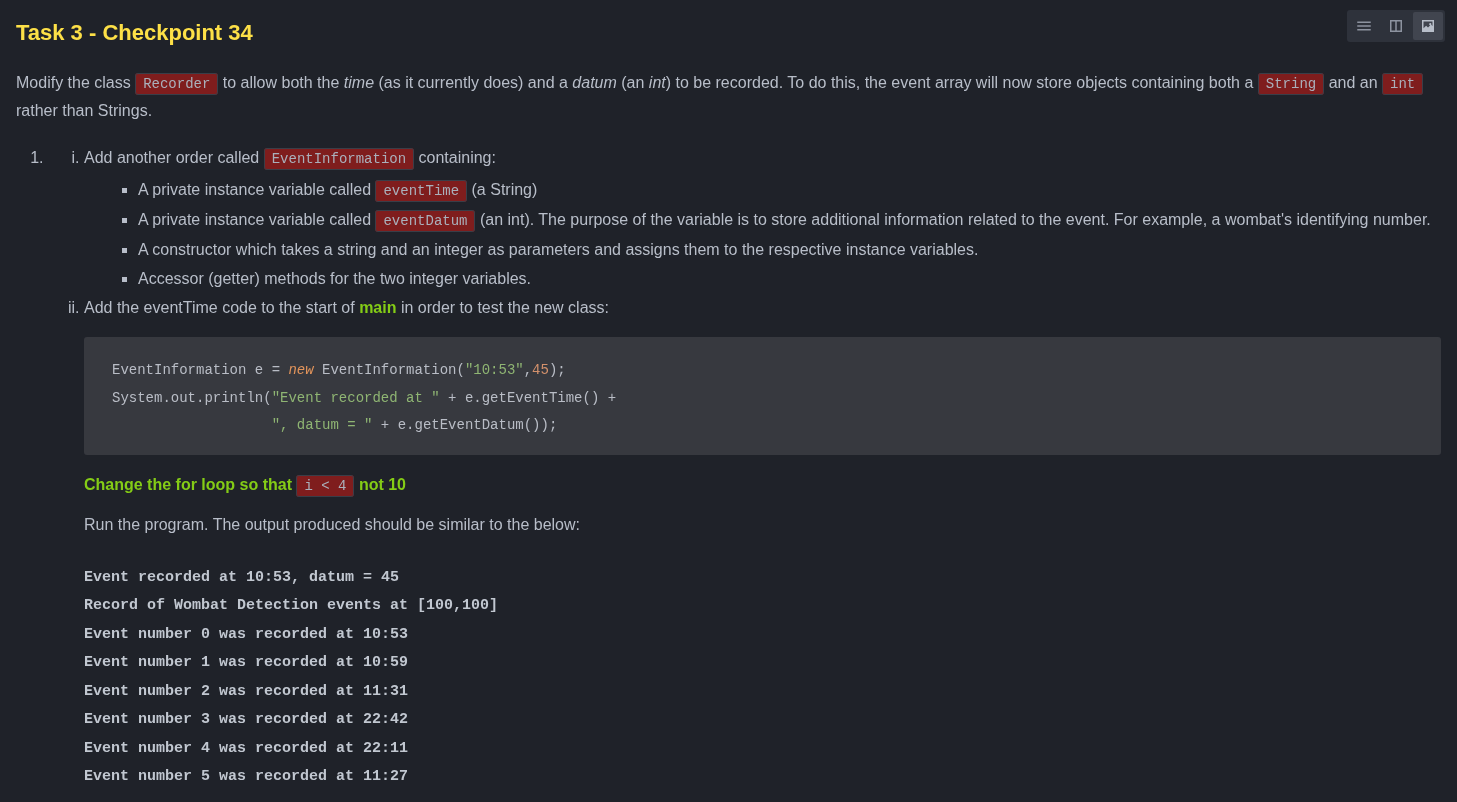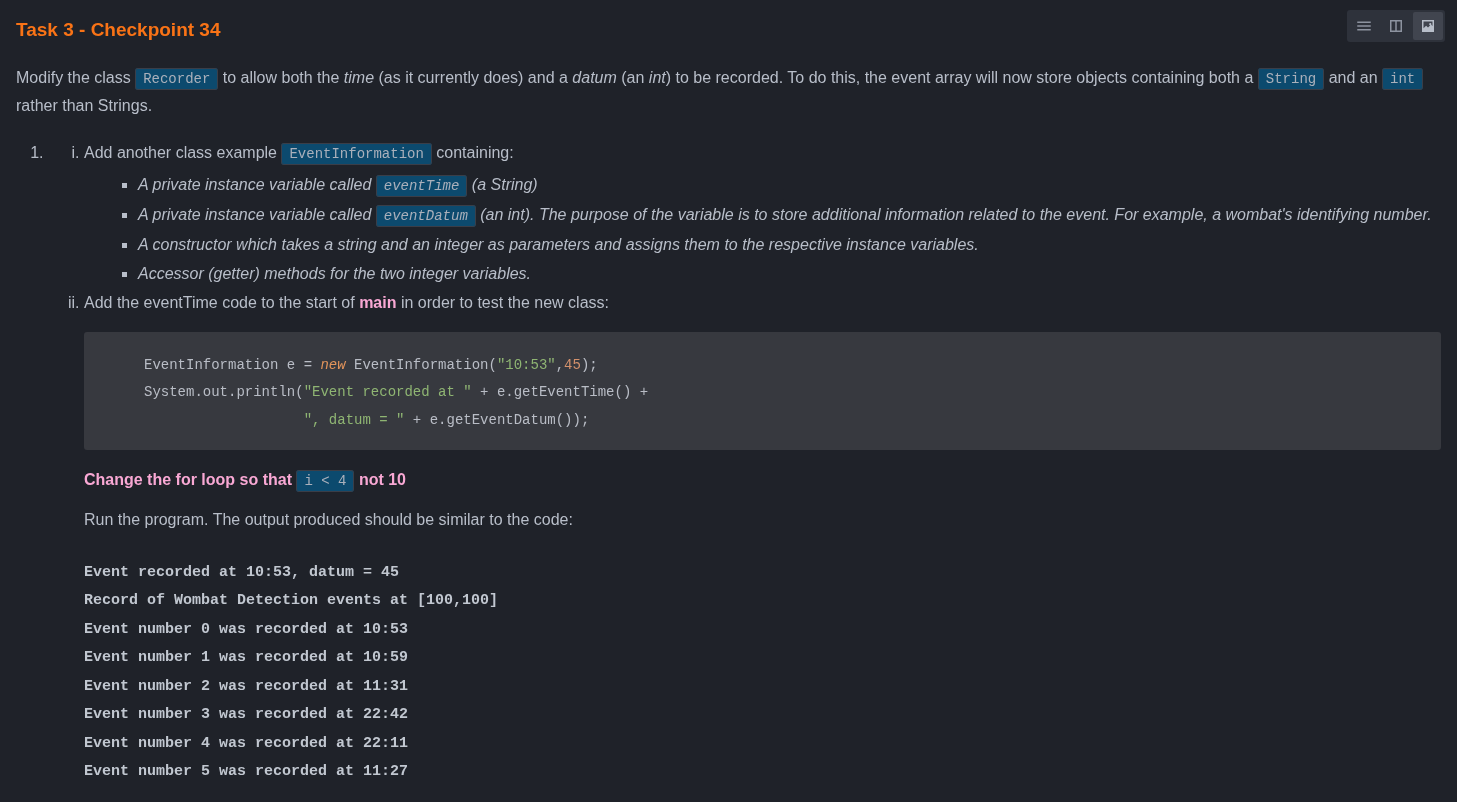--- a/index.html
+++ b/index.html
@@ -6,22 +6,22 @@
   body {
     margin: 0;
     background: #1f2229;
     color: #b8bec9;
     font-family: -apple-system, BlinkMacSystemFont, "Segoe UI", Helvetica, Arial, sans-serif;
     font-size: 16px;
     line-height: 1.7;
     padding: 8px 16px 24px 16px;
   }
   h2.title {
-    color: #f97316;
-    font-size: 19px;
+    color: #fde047;
+    font-size: 22px;
     font-weight: 700;
     margin: 6px 0 18px 0;
   }
   .toolbar {
     position: absolute;
     top: 10px;
     right: 12px;
     background: #2e323b;
     border-radius: 3px;
     display: flex;
@@ -37,51 +37,50 @@
     justify-content: center;
     color: #8d93a0;
   }
   .toolbar .btn.active {
     background: #41454f;
     color: #b8bec9;
   }
   .toolbar svg { width: 18px; height: 18px; }
   p.intro { margin: 0 0 20px 0; }
   code.inline {
-    background: #0c4a6e;
+    background: #7f1d1d;
     border: 1px solid #3a3e48;
     padding: 2px 7px;
     border-radius: 3px;
     font-family: "SFMono-Regular", Consolas, "Liberation Mono", Menlo, monospace;
     font-size: 14px;
     color: #aab0bb;
   }
   em.it { }
-  strong { font-weight: 700; color: #f9a8d4; }
+  strong { font-weight: 700; color: #84cc16; }
   ol.outer {
     list-style: decimal;
     padding-left: 32px;
     margin: 0;
   }
   ol.roman {
     list-style: lower-roman;
     padding-left: 36px;
     margin: 4px 0 0 0;
   }
   ul.sq {
     list-style: square;
     padding-left: 54px;
     margin: 4px 0 0 0;
-    font-style: italic;
   }
   ol.outer > li, ol.roman > li, ul.sq > li { margin: 2px 0; }
   pre.codeblock {
     background: #37393f;
     border-radius: 3px;
-    padding: 18px 60px;
+    padding: 18px 28px;
     margin: 16px 0;
     overflow-x: auto;
   }
   pre.codeblock code {
     font-family: "SFMono-Regular", Consolas, "Liberation Mono", Menlo, monospace;
     font-size: 14px;
     line-height: 1.55;
     color: #b9bdc6;
     white-space: pre;
   }
@@ -124,21 +123,21 @@
 <h2 class="title">Task 3 - Checkpoint 34</h2>
 
 <p class="intro">
   <span>Modify the class </span><code class="inline">Recorder</code><span> to allow both the </span><em class="it">time</em><span> (as it currently does) and a </span><em class="it">datum</em><span> (an </span><em class="it">int</em><span>) to be recorded. To do this, the event array will now store objects containing both a </span><code class="inline">String</code><span> and an </span><code class="inline">int</code><span> rather than Strings.</span>
 </p>
 
 <ol class="outer">
   <li>
     <ol class="roman">
       <li>
-        <span>Add another class example </span><code class="inline">EventInformation</code><span> containing:</span>
+        <span>Add another order called </span><code class="inline">EventInformation</code><span> containing:</span>
         <ul class="sq">
           <li>
             <span>A private instance variable called </span><code class="inline">eventTime</code><span> (a String)</span>
           </li>
           <li>
             <span>A private instance variable called </span><code class="inline">eventDatum</code><span> (an int). The purpose of the variable is to store additional information related to the event. For example, a wombat's identifying number.</span>
           </li>
           <li>A constructor which takes a string and an integer as parameters and assigns them to the respective instance variables.</li>
           <li>Accessor (getter) methods for the two integer variables.</li>
         </ul>
@@ -147,21 +146,21 @@
         <span>Add the eventTime code to the start of </span><strong>main</strong><span> in order to test the new class:</span>
 
         <div class="subblock">
           <pre class="codeblock"><code><span>EventInformation e = </span><span class="tok-kw">new</span><span> EventInformation(</span><span class="tok-str">"10:53"</span><span>,</span><span class="tok-num">45</span><span>);</span>
 <span>System.out.println(</span><span class="tok-str">"Event recorded at "</span><span> + e.getEventTime() +</span>
 <span>                   </span><span class="tok-str">", datum = "</span><span> + e.getEventDatum());</span></code></pre>
 
           <p class="subp">
             <strong>Change the for loop so that </strong><code class="inline">i &lt; 4</code><strong> not 10</strong>
           </p>
-          <p class="subp">Run the program. The output produced should be similar to the code:</p>
+          <p class="subp">Run the program. The output produced should be similar to the below:</p>
 
           <pre class="output">Event recorded at 10:53, datum = 45
 Record of Wombat Detection events at [100,100]
 Event number 0 was recorded at 10:53
 Event number 1 was recorded at 10:59
 Event number 2 was recorded at 11:31
 Event number 3 was recorded at 22:42
 Event number 4 was recorded at 22:11
 Event number 5 was recorded at 11:27</pre>
         </div>

